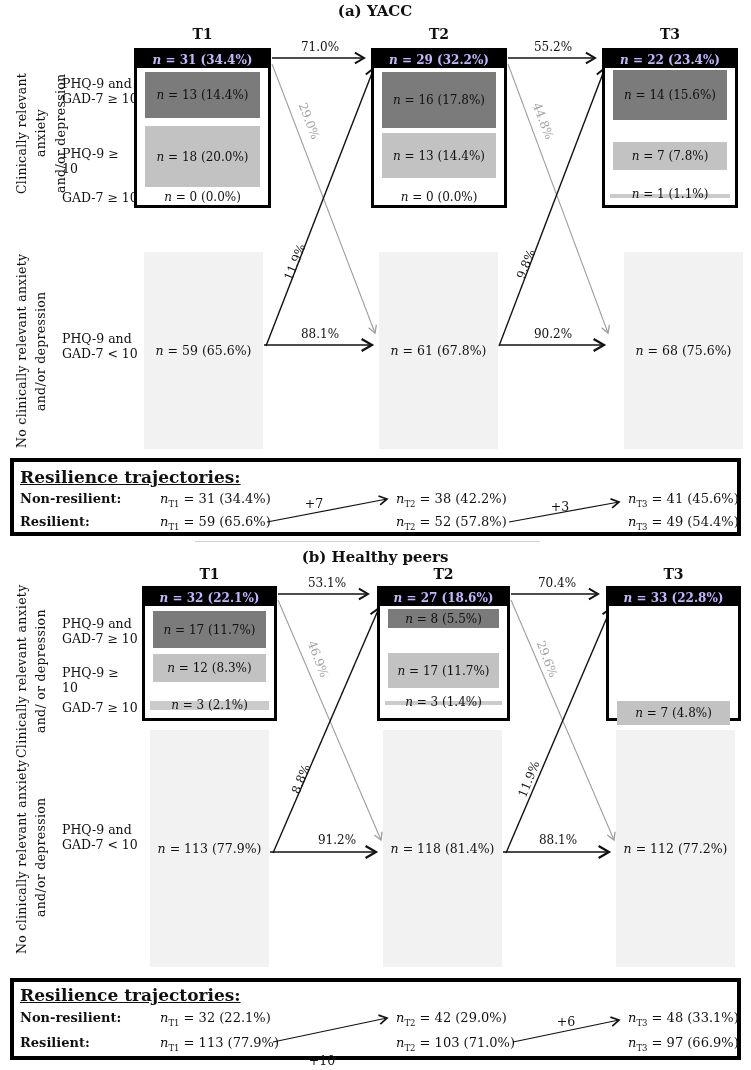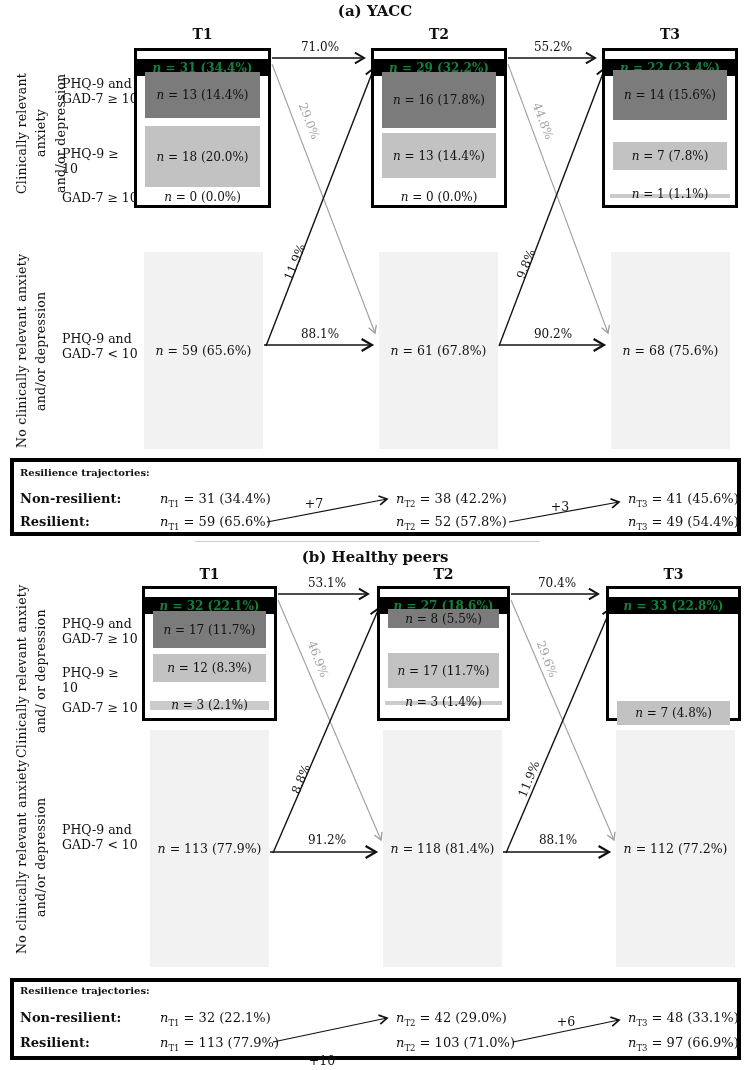--- a/index.html
+++ b/index.html
@@ -4,33 +4,33 @@
 <style>
   html,body{margin:0;padding:0;background:#fff;}
   .canvas{position:relative;width:751px;height:1070px;background:#fff;overflow:hidden;
           font-family:"DejaVu Serif",serif;color:#111;}
   .ptitle{position:absolute;font-weight:bold;font-size:15px;text-align:center;white-space:nowrap;transform:translateX(-50%);}
   .colh{position:absolute;font-weight:bold;font-size:14px;text-align:center;}
   .vlabel{position:absolute;writing-mode:vertical-rl;transform:rotate(180deg);text-align:center;
           font-size:12.5px;line-height:1.55;white-space:pre-line;letter-spacing:0.3px;}
   .rlabel{position:absolute;font-size:12.5px;line-height:1.2;white-space:pre-line;}
   .cbox{position:absolute;border:3px solid #000;background:#fff;box-sizing:border-box;}
-  .chead{position:absolute;left:0;right:0;top:8px;height:17px;background:#000;color:#15803d;
+  .chead{position:absolute;left:0;right:0;top:0;height:17px;background:#000;color:#c4b5fd;
          font-weight:bold;font-size:12px;display:flex;align-items:center;justify-content:center;}
   .bar{position:absolute;left:8px;right:8px;display:flex;align-items:center;justify-content:center;font-size:12px;}
   .dark{background:#7b7b7b;}
   .light{background:#c2c2c2;}
   .strip{position:absolute;left:5px;right:5px;background:#cbcbcb;}
   .nv{display:block;width:100%;text-align:center;white-space:nowrap;}
   .nv::first-letter{font-style:italic;}
   .gbox{position:absolute;background:#f2f2f2;display:flex;align-items:center;justify-content:center;font-size:12.5px;}
   .plabel{position:absolute;font-size:12px;white-space:nowrap;transform:translate(-50%,-50%);}
   .gray{color:#a3a3a3;}
   .rbox{position:absolute;border:4px solid #000;background:transparent;box-sizing:border-box;}
-  .rhead{position:absolute;font-weight:bold;font-size:10px;white-space:nowrap;}
+  .rhead{position:absolute;font-weight:bold;font-size:17px;text-decoration:underline;white-space:nowrap;}
   .rlab{position:absolute;font-weight:bold;font-size:13px;white-space:nowrap;}
   .rval{position:absolute;font-size:13px;white-space:nowrap;}
   .rval i{font-style:italic;}
   .rval sub{font-size:8.5px;}
   .delta{position:absolute;font-size:12.5px;white-space:nowrap;transform:translate(-50%,-50%);}
   .divider{position:absolute;height:1px;background:#d0d0d0;}
   svg.arrows{position:absolute;left:0;top:0;pointer-events:none;}
 </style>
 </head>
 <body>
@@ -131,21 +131,21 @@
         <span class="nv">n = 1 (1.1%)</span>
       </div>
   </div>
 
   <div class="gbox" style="left:144px;top:252px;width:119px;height:197px;">
       <span class="nv">n = 59 (65.6%)</span>
     </div>
   <div class="gbox" style="left:379px;top:252px;width:119px;height:197px;">
       <span class="nv">n = 61 (67.8%)</span>
     </div>
-  <div class="gbox" style="left:611px;top:252px;width:119px;height:197px;">
+  <div class="gbox" style="left:624px;top:252px;width:119px;height:197px;">
       <span class="nv">n = 68 (75.6%)</span>
     </div>
 
   <div class="plabel" style="left:320px;top:47px;">71.0%</div>
   <div class="plabel" style="left:553px;top:47px;">55.2%</div>
   <div class="plabel gray" style="left:309px;top:121px;transform:translate(-50%,-50%) rotate(69deg);">29.0%</div>
   <div class="plabel gray" style="left:543px;top:121px;transform:translate(-50%,-50%) rotate(69deg);">44.8%</div>
   <div class="plabel" style="left:295px;top:262px;transform:translate(-50%,-50%) rotate(-68deg);">11.9%</div>
   <div class="plabel" style="left:526px;top:264px;transform:translate(-50%,-50%) rotate(-68deg);">9.8%</div>
   <div class="plabel" style="left:320px;top:334px;">88.1%</div>
@@ -232,21 +232,21 @@
   <div class="gbox" style="left:616px;top:730px;width:119px;height:237px;">
       <span class="nv">n = 112 (77.2%)</span>
     </div>
 
   <div class="plabel" style="left:327px;top:583px;">53.1%</div>
   <div class="plabel" style="left:557px;top:583px;">70.4%</div>
   <div class="plabel gray" style="left:318px;top:659px;transform:translate(-50%,-50%) rotate(69deg);">46.9%</div>
   <div class="plabel gray" style="left:547px;top:659px;transform:translate(-50%,-50%) rotate(69deg);">29.6%</div>
   <div class="plabel" style="left:301px;top:779px;transform:translate(-50%,-50%) rotate(-68deg);">8.8%</div>
   <div class="plabel" style="left:529px;top:779px;transform:translate(-50%,-50%) rotate(-68deg);">11.9%</div>
-  <div class="plabel" style="left:327px;top:840px;">91.2%</div>
+  <div class="plabel" style="left:337px;top:840px;">91.2%</div>
   <div class="plabel" style="left:558px;top:840px;">88.1%</div>
 
   <div class="rbox" style="left:10px;top:978px;width:731px;height:82px;"></div>
   <div class="rhead" style="left:20px;top:985px;">Resilience trajectories:</div>
   <div class="rlab" style="left:20px;top:1010px;">Non-resilient:</div>
   <div class="rlab" style="left:20px;top:1035px;">Resilient:</div>
   <div class="rval" style="left:160px;top:1010px;"><i>n</i><sub>T1</sub><span> = 32 (22.1%)</span></div>
   <div class="rval" style="left:396px;top:1010px;"><i>n</i><sub>T2</sub><span> = 42 (29.0%)</span></div>
   <div class="rval" style="left:628px;top:1010px;"><i>n</i><sub>T3</sub><span> = 48 (33.1%)</span></div>
   <div class="rval" style="left:160px;top:1035px;"><i>n</i><sub>T1</sub><span> = 113 (77.9%)</span></div>

